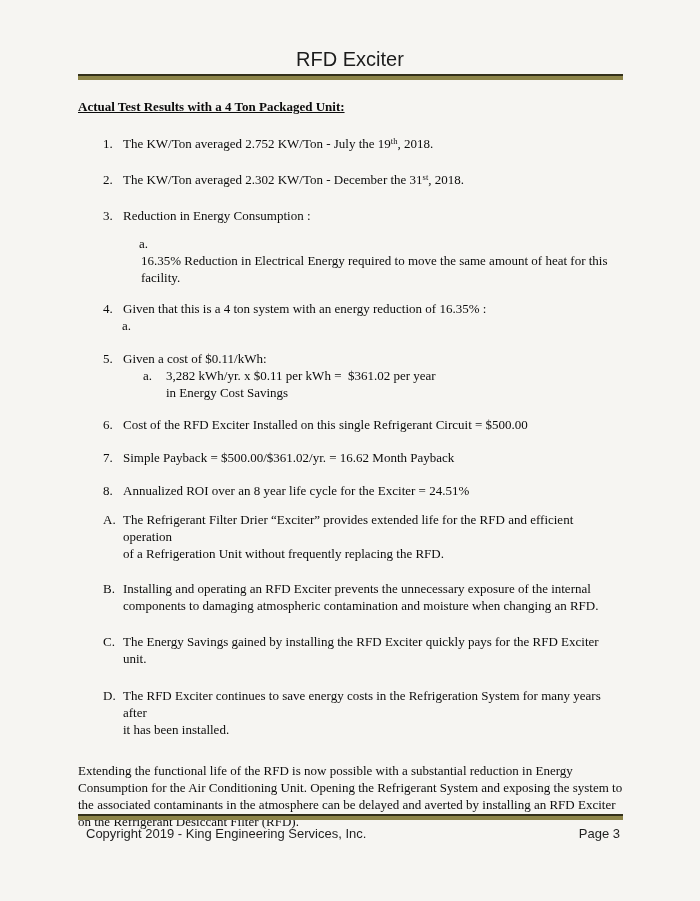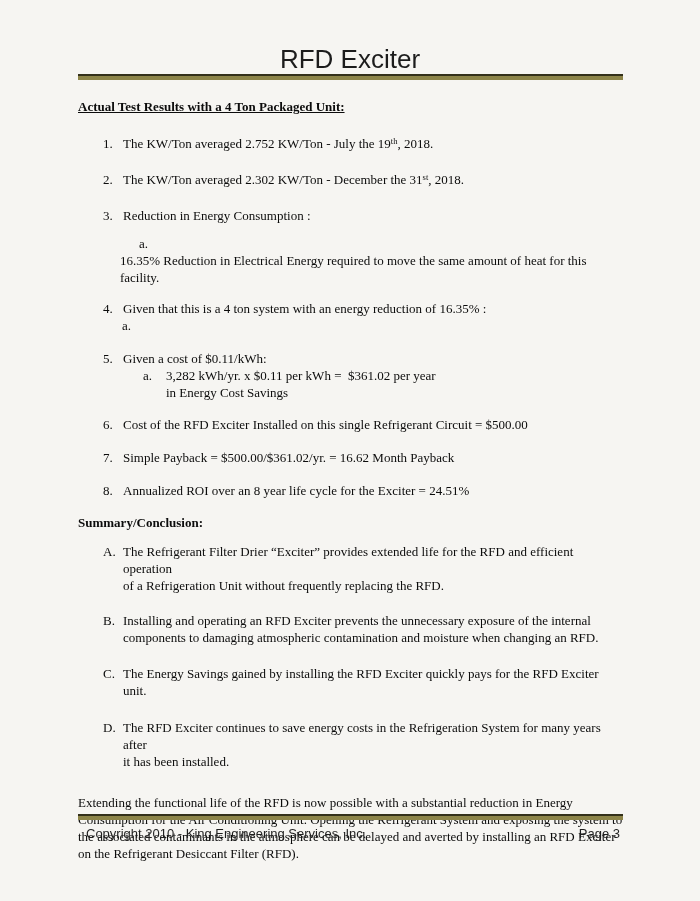--- a/index.html
+++ b/index.html
@@ -13,21 +13,21 @@
     width: 700px; height: 901px;
     overflow: hidden;
     color: var(--text, #0c0c0c);
     font-size: 13px;
     line-height: 17px;
   }
   .page-title {
     margin: 0;
     padding-top: 48px;
     font-family: "Liberation Sans", sans-serif;
-    font-size: 26px;
+    font-size: 20px;
     line-height: 22px;
     font-weight: 400;
     text-align: center;
     color: #1c1c1c;
   }
   .rule {
     height: 4px;
     margin: 0 77px 0 78px;
     background: var(--accent_gold, #8c8449);
     border-top: 2px solid var(--rule_edge, #33301a);
@@ -48,21 +48,21 @@
   .mt19 { margin-top: 19px; }
   .mt18 { margin-top: 18px; }
   .mt16 { margin-top: 16px; }
   .mt15 { margin-top: 15px; }
   .mt14 { margin-top: 14px; }
   .mt12 { margin-top: 12px; }
   .mt11 { margin-top: 11px; }
   .mt0  { margin-top: 0; }
   .sub-a3 { padding-left: 61px; }
   .sub-a3 .marker { flex: 0 0 20px; }
-  .sub-cont3 { margin-left: 42px; white-space: pre-line; }
+  .sub-cont3 { margin-left: 63px; white-space: pre-line; }
   .sub-a4 { padding-left: 44px; }
   .sub-a4 .marker { flex: 0 0 19px; }
   .sub-a5 { padding-left: 65px; }
   .sub-a5 .marker { flex: 0 0 23px; }
   .closing { margin-top: 24px; white-space: pre-line; }
   .footer { position: absolute; left: 0; right: 0; top: 814px; }
   .footer-row {
     display: flex;
     justify-content: space-between;
     margin: 5px 80px 0 86px;
@@ -131,21 +131,20 @@
     <div class="li mt16">
       <span class="marker">7.</span>
       <span class="t">Simple Payback = $500.00/$361.02/yr. = 16.62 Month Payback</span>
     </div>
 
     <div class="li mt16">
       <span class="marker">8.</span>
       <span class="t">Annualized ROI over an 8 year life cycle for the Exciter = 24.51%</span>
     </div>
 
-    <h2 class="section-heading mt15" style="text-decoration:none;">Summary/Conclusion:</h2>
 
     <div class="li mt12">
       <span class="marker">A.</span>
       <span class="t">The Refrigerant Filter Drier “Exciter” provides extended life for the RFD and efficient operation
 of a Refrigeration Unit without frequently replacing the RFD.</span>
     </div>
 
     <div class="li mt18">
       <span class="marker">B.</span>
       <span class="t">Installing and operating an RFD Exciter prevents the unnecessary exposure of the internal
@@ -166,18 +165,18 @@
     <p class="closing">Extending the functional life of the RFD is now possible with a substantial reduction in Energy
 Consumption for the Air Conditioning Unit. Opening the Refrigerant System and exposing the system to
 the associated contaminants in the atmosphere can be delayed and averted by installing an RFD Exciter
 on the Refrigerant Desiccant Filter (RFD).</p>
 
   </main>
 
   <footer class="footer">
     <div class="rule"></div>
     <div class="footer-row">
-      <span>Copyright 2010 - King Engineering Services, Inc.</span>
+      <span>Copyright 2019 - King Engineering Services, Inc.</span>
       <span>Page 3</span>
     </div>
   </footer>
 
 </div>
 
 </body></html>

